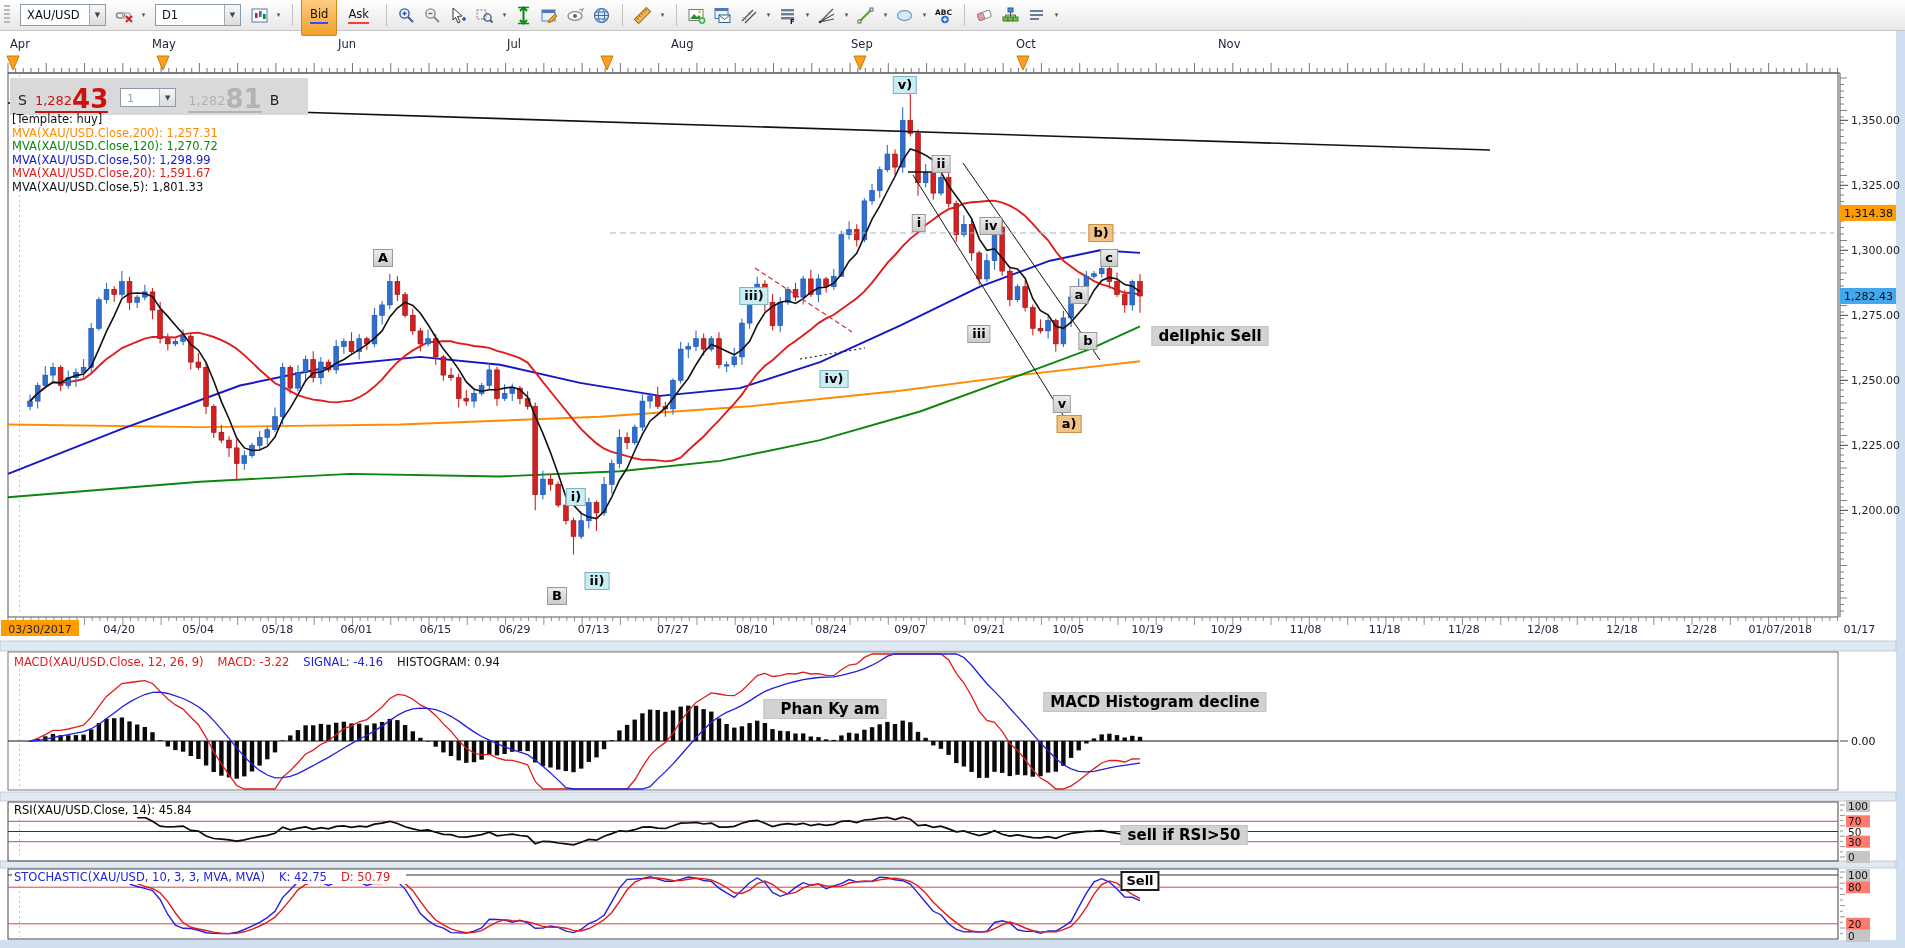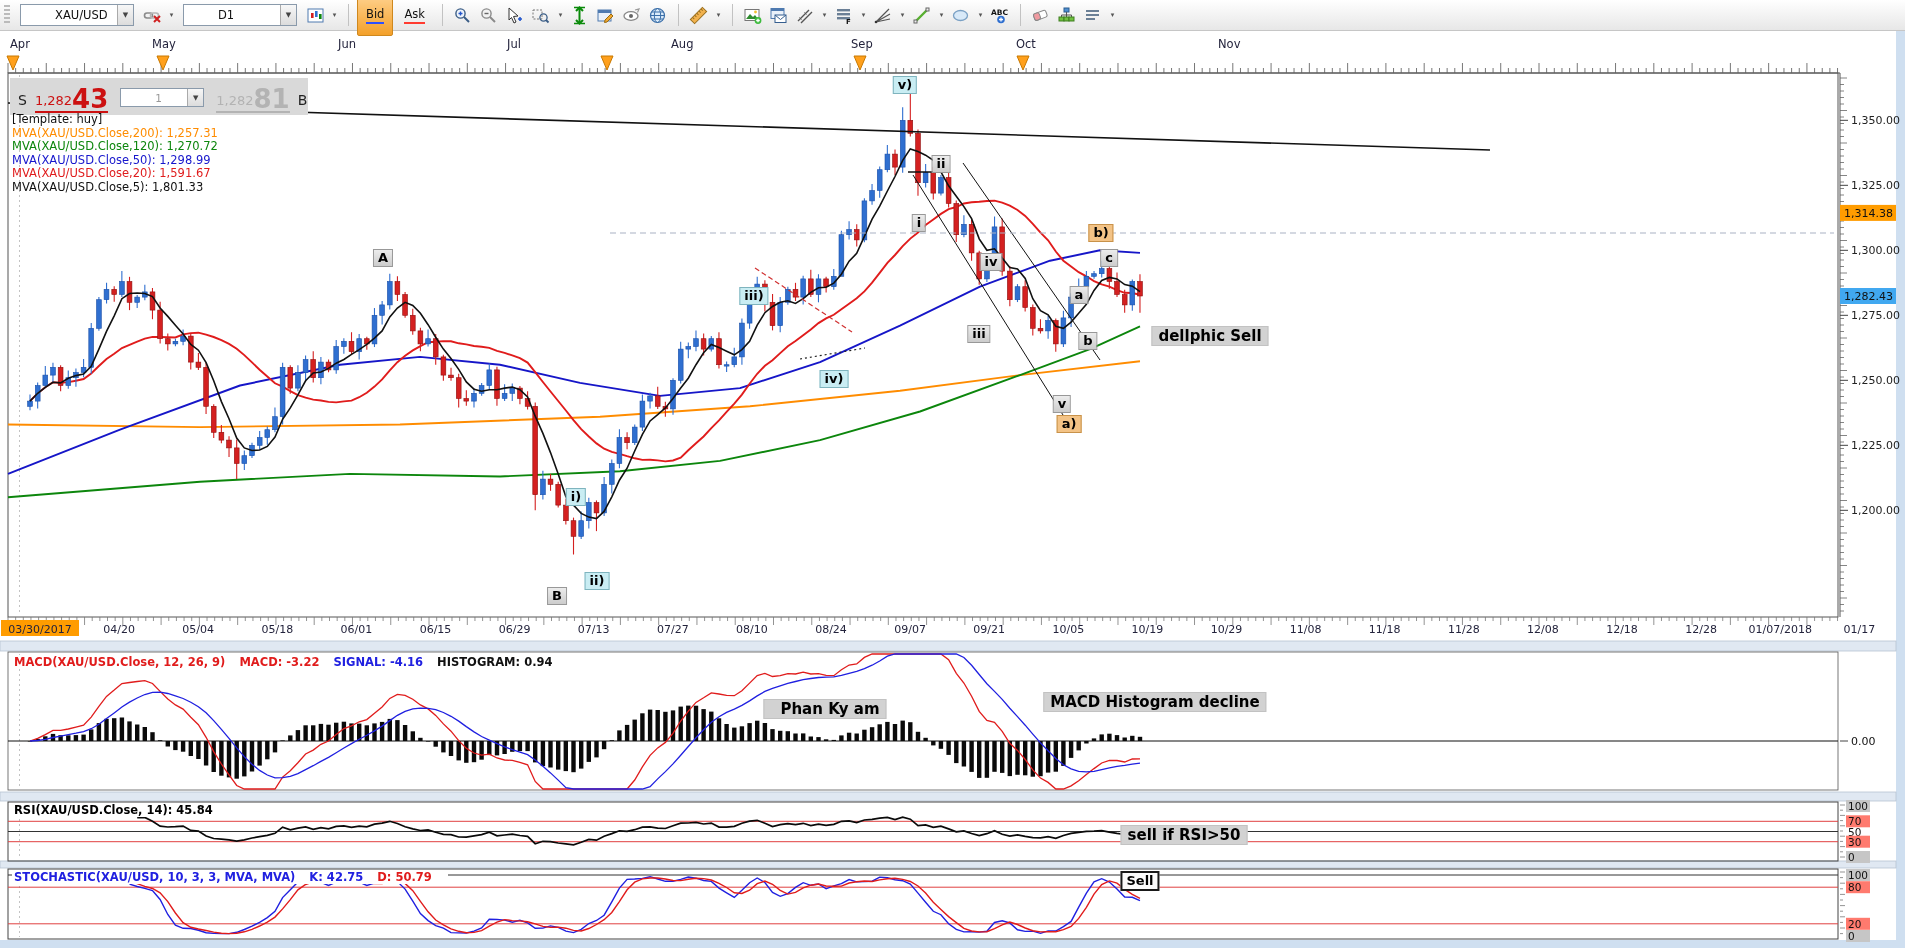--- a/index.html
+++ b/index.html
@@ -9,21 +9,21 @@
   
   #toolbar{position:absolute;left:0;top:0;width:100%;height:31px;box-sizing:border-box;
     background:linear-gradient(#ffffff,#e7e7e7);border-bottom:1px solid #c6c6c6;
     display:flex;align-items:center;padding:0 4px;gap:2px;}
   .tb-grip{width:6px;height:20px;margin-right:4px;
     background:repeating-linear-gradient(#bbb 0 2px,transparent 2px 4px);}
   .tb-sep{width:1px;height:22px;background:#c2c2c2;margin:0 6px;}
   .tb-icon{width:24px;height:24px;display:flex;align-items:center;justify-content:center;border-radius:2px;}
   .mini-arrow{width:11px;height:22px;display:flex;align-items:center;justify-content:center;
     font-size:7px;color:#555;}
-  .combo{display:flex;align-items:stretch;background:#fff;border:1px solid #8a9aab;height:20px;margin:7px 4px;padding-left:28px;}
+  .combo{display:flex;align-items:stretch;background:#fff;border:1px solid #8a9aab;height:20px;margin:7px 4px;}
   .combo-val{padding:1px 6px;font-size:11.5px;color:#111;display:flex;align-items:center;min-width:56px;}
   .combo-val.small{min-width:26px;color:#999;font-size:10.5px;}
   .combo-btn{width:15px;background:linear-gradient(#f7f7f7,#dcdcdc);border-left:1px solid #aaa;
     display:flex;align-items:center;justify-content:center;font-size:7px;color:#444;}
   .tb-btn{height:22px;padding:9px 8px;font-size:11.5px;display:flex;align-items:center;border:1px solid transparent;color:#111;}
   .tb-btn .lbl{padding-bottom:1px;}
   .tb-btn.active{background:linear-gradient(#ffd28f,#f3a02a);border:1px solid #cf881e;border-radius:2px;}
 
   
   #quote-box{position:absolute;left:10px;top:78px;width:298px;height:37px;background:#d9d9d9;
@@ -36,21 +36,21 @@
   .q-big{font-size:26px;font-weight:bold;line-height:23px;}
   .q-amount{height:17px;margin-bottom:6px;}
   #template-line{position:absolute;left:12px;top:112px;font-size:11.5px;color:#111;}
   #legend{position:absolute;left:12px;top:127px;font-size:11.5px;line-height:13.4px;}
 
   
   .panel-label{position:absolute;font-size:11.5px;background:#fff;padding:0 2px;white-space:nowrap;}
   #macd-label{left:12px;top:655px;}
   #rsi-label{left:12px;top:803px;}
   #stoch-label{left:12px;top:870px;}
-  .panel-label span{margin-right:14px;font-weight:bold;}
+  .panel-label span{margin-right:14px;}
 
   
   .ann{position:absolute;transform:translate(-50%,-50%);font-weight:bold;font-size:13px;
     padding:0 4px;border:1px solid #8fa0ad;color:#000;white-space:nowrap;line-height:16px;}
   .ann.cyan{background:#c9edf3;border-color:#7fb4be;}
   .ann.gray{background:linear-gradient(#ececec,#cccccc);border-color:#989898;}
   .ann.orange{background:#f3c386;border-color:#c8924a;}
   .ann.big-gray{background:#d2d2d2;border-color:#c2c2c2;font-size:15px;padding:1px 6px;}
   .ann.white-box{background:#fbfbfb;border:2px solid #1a1a1a;font-size:13px;padding:0 4px;}
 
@@ -1450,21 +1450,21 @@
       <div class="ann gray" style="left: 383px; top: 258px;">A</div>
       <div class="ann gray" style="left: 557px; top: 596px;">B</div>
       <div class="ann cyan" style="left: 576px; top: 497px;">i)</div>
       <div class="ann cyan" style="left: 597px; top: 581px;">ii)</div>
       <div class="ann cyan" style="left: 754px; top: 296px;">iii)</div>
       <div class="ann cyan" style="left: 834px; top: 379px;">iv)</div>
       <div class="ann cyan" style="left: 905px; top: 85px;">v)</div>
       <div class="ann gray" style="left: 919px; top: 223px;">i</div>
       <div class="ann gray" style="left: 941px; top: 164px;">ii</div>
       <div class="ann gray" style="left: 979px; top: 334px;">iii</div>
-      <div class="ann gray" style="left: 991px; top: 226px; margin-top: 36px;">iv</div>
+      <div class="ann gray" style="left: 991px; top: 226px;">iv</div>
       <div class="ann gray" style="left: 1062px; top: 404px;">v</div>
       <div class="ann gray" style="left: 1079px; top: 295px;">a</div>
       <div class="ann gray" style="left: 1088px; top: 341px;">b</div>
       <div class="ann gray" style="left: 1109px; top: 258px;">c</div>
       <div class="ann orange" style="left: 1101px; top: 233px;">b)</div>
       <div class="ann orange" style="left: 1069px; top: 424px;">a)</div>
       <div class="ann big-gray" style="left: 1210px; top: 336px;">dellphic Sell</div>
       <div class="ann big-gray" style="left: 825px; top: 709px; padding-left: 16px;">Phan Ky am</div>
       <div class="ann big-gray" style="left: 1155px; top: 702px;">MACD Histogram decline</div>
       <div class="ann big-gray" style="left: 1184px; top: 835px;">sell if RSI&gt;50</div>

